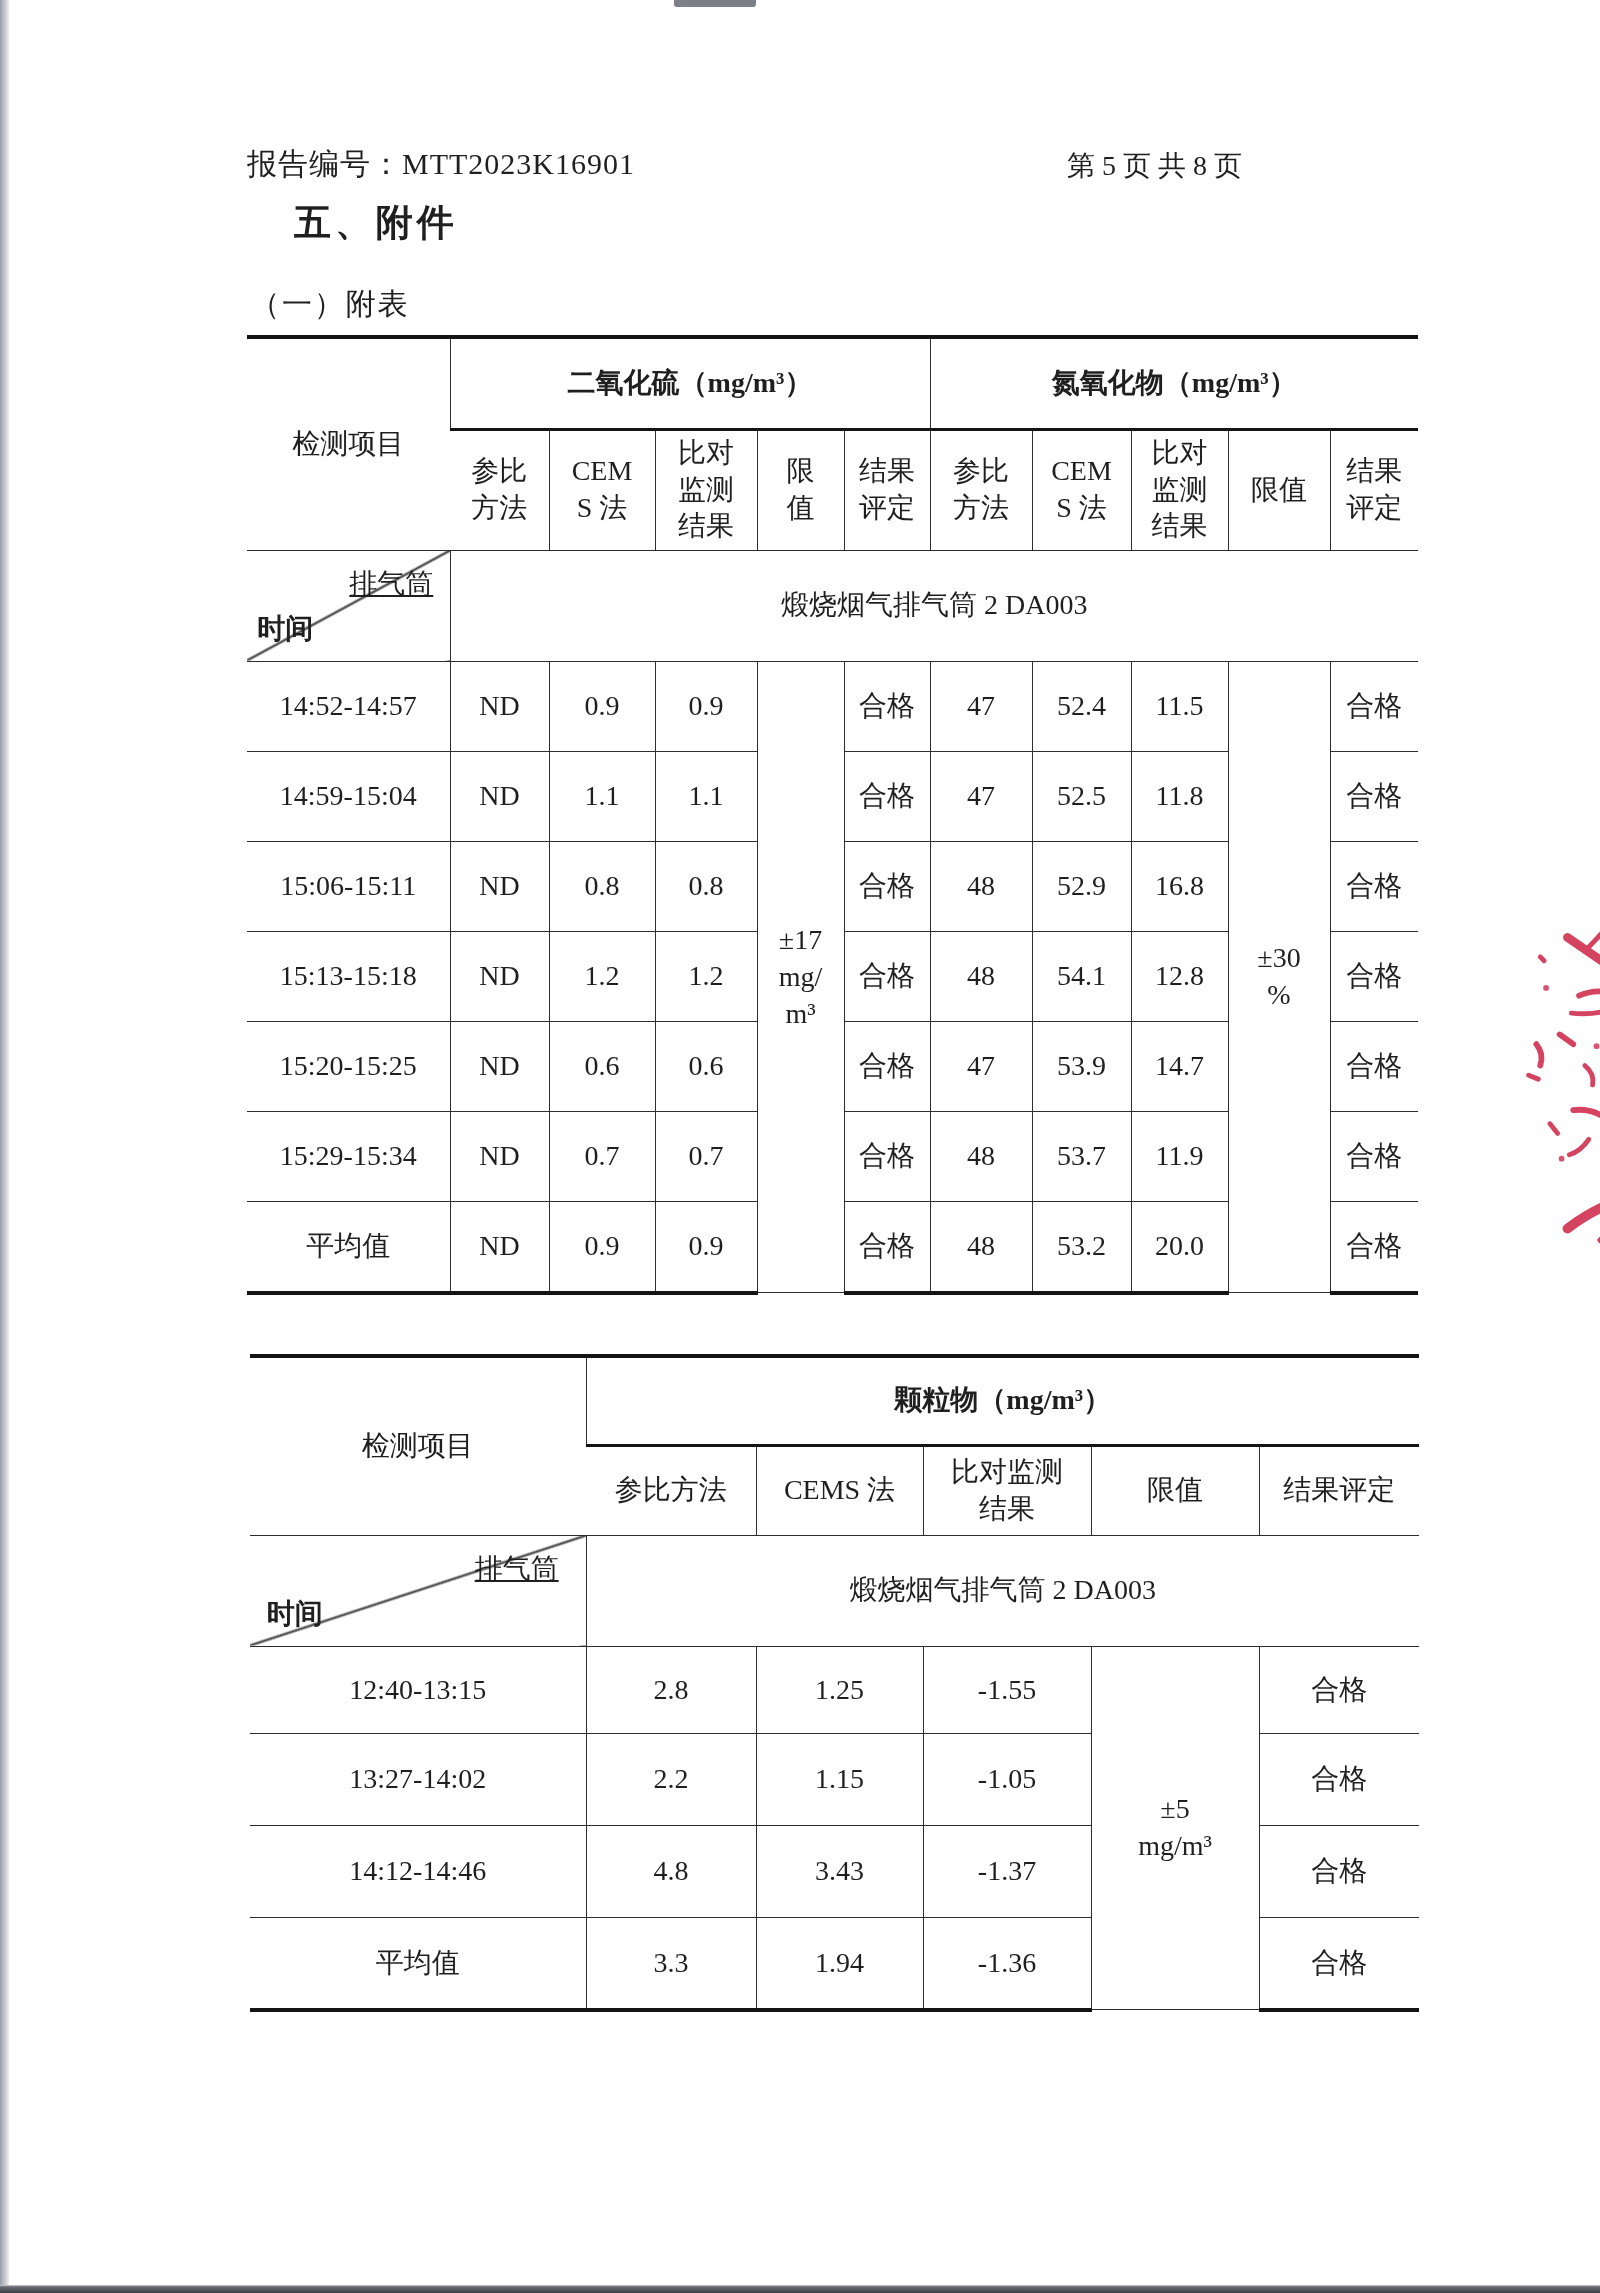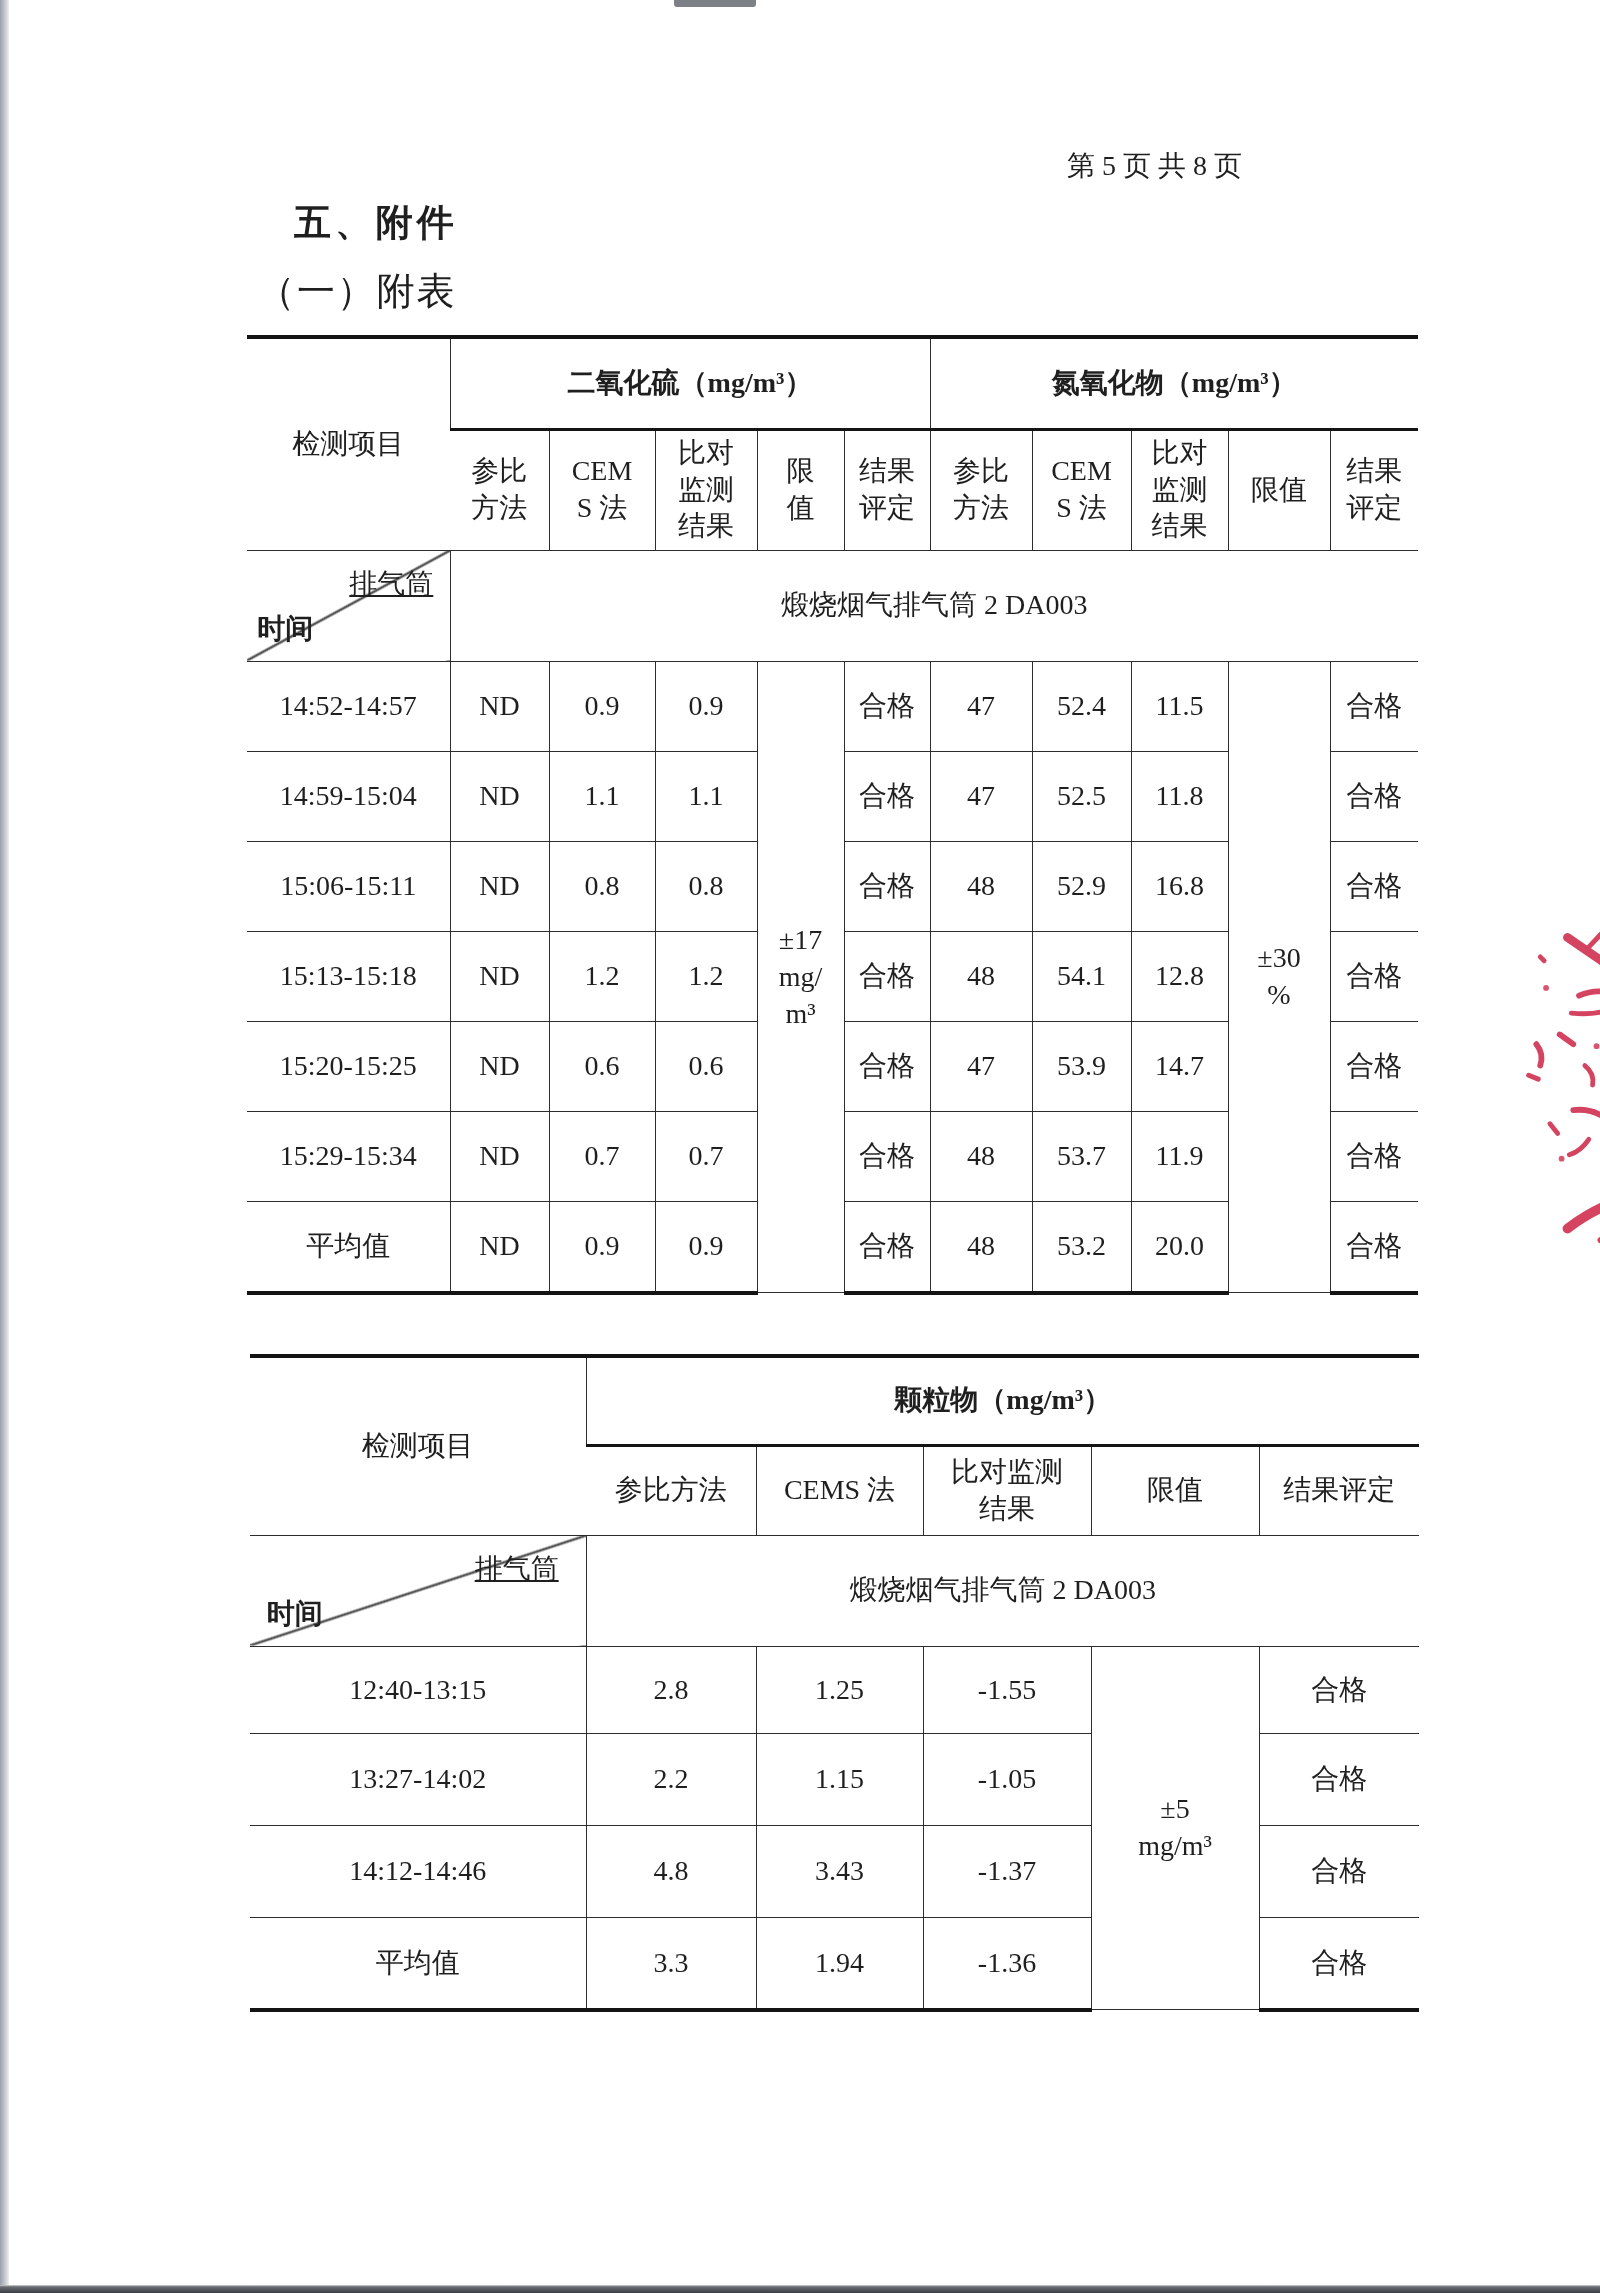--- a/index.html
+++ b/index.html
@@ -14,21 +14,21 @@
   
   .edge-left{position:absolute;left:0;top:0;width:8.7px;height:100%;
     background:linear-gradient(to right,#9aa0ab,#c9ccd2 60%,#efefef);}
   .edge-bottom{position:absolute;left:0;bottom:0;width:100%;height:8.7px;
     background:linear-gradient(to top,#32353c,#6a6d74 80%,#d8d8d8);}
   .edge-top-mark{position:absolute;top:0;left:674px;width:82px;height:6.8px;background:#7d8086;border-radius:0 0 2.9px 2.9px;}
 
   .hdr-report{position:absolute;left:247px;top:144px;font-size:30px;letter-spacing:1px;}
   .hdr-page{position:absolute;left:1067px;top:147px;width:342px;font-size:28px;}
   .sec-title{position:absolute;left:246px;top:198px;font-size:37px;font-weight:bold;letter-spacing:3.9px;margin-left:48px;}
-  .sub-title{position:absolute;left:250px;top:266px;font-size:38px;letter-spacing:1.9px;margin-left:7px;}
+  .sub-title{position:absolute;left:250px;top:284px;font-size:30px;letter-spacing:1.9px;}
 
   table.rpt{
     position:absolute;
     border-collapse:collapse;
     table-layout:fixed;
     font-size:28px;
   }
   table.rpt td{
     text-align:center;
     vertical-align:middle;
@@ -59,20 +59,21 @@
 </style>
 </head>
 <body>
 
 <div class="page">
 
   <div class="edge-left"></div>
   <div class="edge-bottom"></div>
   <div class="edge-top-mark"></div>
 
+  <div class="hdr-report">报告编号：MTT2023K16901</div>
   <div class="hdr-page">第 5 页 共 8 页</div>
   <div class="sec-title">五、附件</div>
   <div class="sub-title">（一）附表</div>
 
   <table class="rpt" style="left:247px;top:335px;width:1171px;">
     <colgroup>
       <col style="width:203px">
         <col style="width:99px">
         <col style="width:106px">
         <col style="width:102px">

